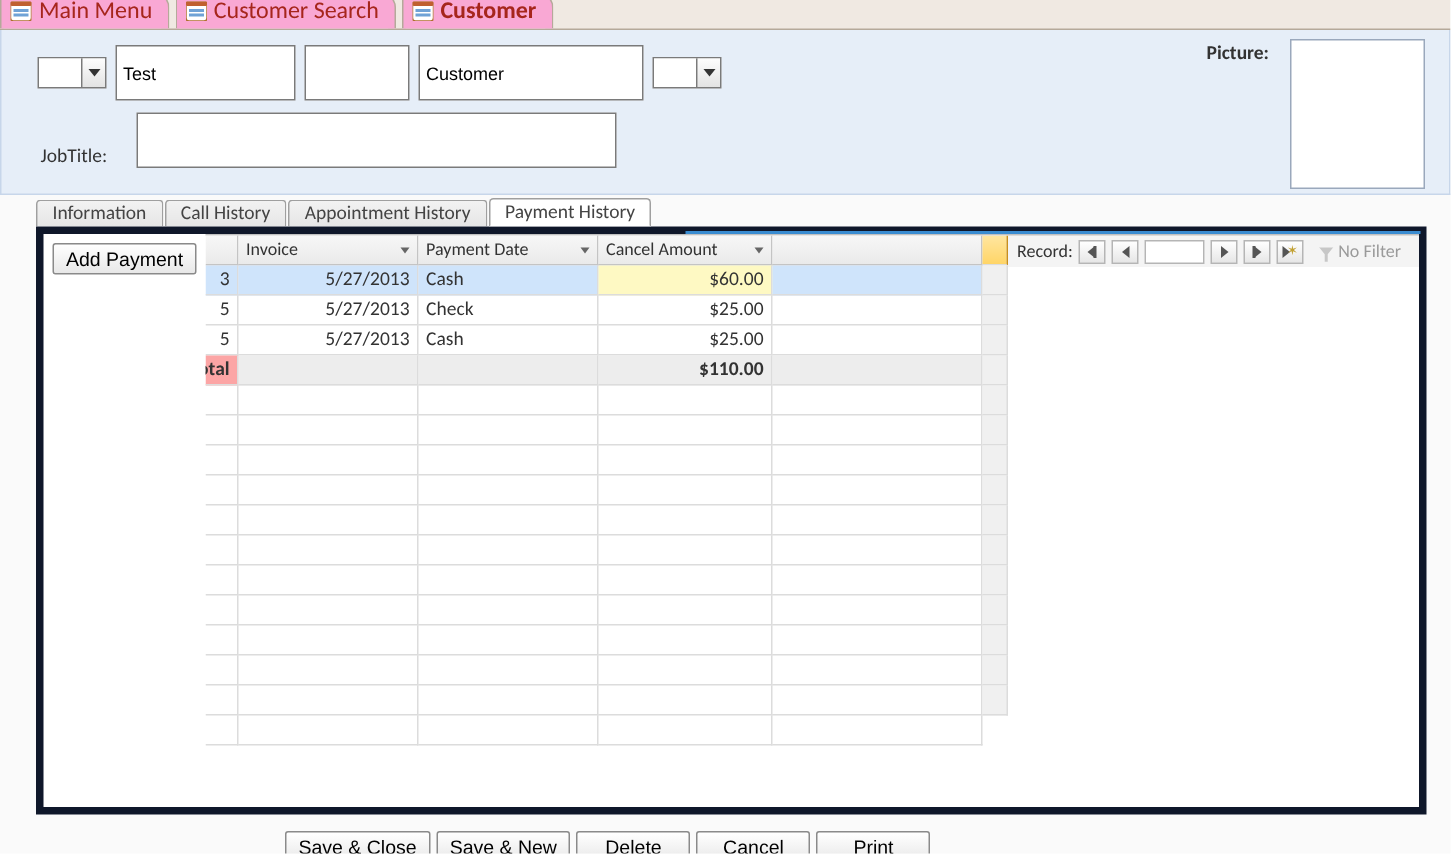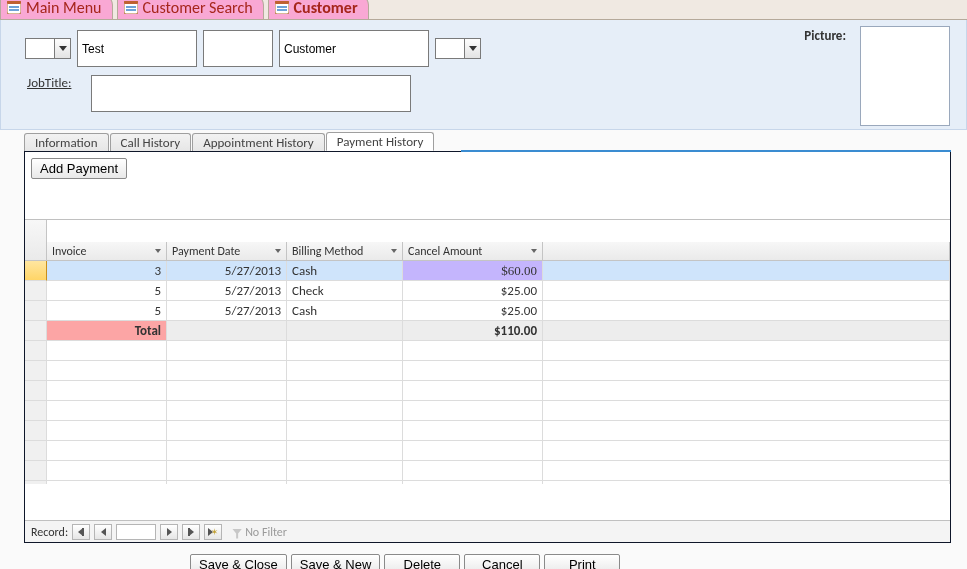--- a/index.html
+++ b/index.html
@@ -16,41 +16,41 @@
   
   .header-area { background:#e6eef8; border:1px solid #c7d6ea; border-top:none; padding:10px 16px 14px 24px; position:relative; height:110px; }
   .row1 { display:flex; align-items:center; gap:6px; }
   .combo-sm { display:flex; align-items:center; border:1px solid #7a7a7a; background:#fff; height:21px; width:46px; }
   .combo-sm .inp { width:28px; border:none; height:19px; padding-left:3px; font-size:12px; }
   .combo-btn { width:16px; height:19px; background:linear-gradient(#fdfdfd,#e3e3e3); border-left:1px solid #7a7a7a; display:flex; align-items:center; justify-content:center; }
   .arrow-down { width:0;height:0;border-left:4px solid transparent;border-right:4px solid transparent;border-top:5px solid #333; }
   .txt { border:1px solid #7a7a7a; background:#fff; height:37px; width:120px; padding:0 4px; font-size:12px; }
   .txt.med { width:70px; }
   .txt.lg { width:150px; }
-  .job-row { display:flex; align-items:flex-start; gap:6px; margin-top:8px; margin-left:2px;text-decoration:underline; }
+  .job-row { display:flex; align-items:flex-end; gap:6px; margin-top:8px; margin-left:2px; }
   .job-row label { font-weight:normal; font-size:13px; margin-right:14px; }
   .job-row .txt { width:320px; }
 
   .pic-label { position:absolute; right:120px; top:8px; font-weight:bold; font-size:13px; }
   .pic-box { position:absolute; right:16px; top:6px; width:90px; height:100px; background:#fff; border:1px solid #9aa8bc; }
 
   
   .subtabs-line { display:flex; align-items:flex-end; height:24px; margin:0 16px 0 24px; position:relative; top:-3px; }
   .subtab { padding:1px 10px; border:1px solid #9f9f9f; border-bottom:none; margin-right:1px; background:linear-gradient(#f2f2f2,#e6e6e6); font-size:13px; cursor:pointer; border-radius:3px 3px 0 0; color:#444; }
   .subtab.active { background:#fff; font-weight:normal; border-bottom:1px solid #fff; position:relative; z-index:2; }
-  .subpanel { margin:0 16px 0 24px; border:1px solid #0f172a; background:#fff; height:392px; display:flex; flex-direction:column; position:relative; top:-3px;gap:36px; }
+  .subpanel { margin:0 16px 0 24px; border:5px solid #0f172a; background:#fff; height:392px; display:flex; position:relative; top:-3px; }
   .subpanel-underline { border-top:2px solid #3a8cd1; position:absolute; top:-2px; right:-1px; width:490px; }
 
   .add-btn-row { padding:6px 6px 4px 6px; }
   .access-btn { background:linear-gradient(#fff,#e8e8e8); border:1px solid #8a8a8a; padding:2px 8px; font-size:13px; cursor:pointer; border-radius:2px; }
 
   
   .grid-wrap { flex:1; overflow:hidden; border-top:1px solid #c0c0c0; }
   .grid { display:grid; grid-template-columns: 22px 120px 120px 116px 140px 1fr; }
-  .grid .hcell { background:linear-gradient(#f7f7f7,#eaeaea); border:1px solid #c4c4c4; border-top:none; border-left:none; font-size:12px; padding:2px 5px; display:flex; align-items:center; justify-content:space-between;margin-top:22px; }
+  .grid .hcell { background:linear-gradient(#f7f7f7,#eaeaea); border:1px solid #c4c4c4; border-top:none; border-left:none; font-size:12px; padding:2px 5px; display:flex; align-items:center; justify-content:space-between; }
   .grid .corner { background:linear-gradient(#f7f7f7,#eaeaea); border:1px solid #c4c4c4; border-top:none; border-left:none; }
   .sel-invoice { background:linear-gradient(#ffe6a0,#ffd567); }
   .darrow { width:0;height:0;border-left:3px solid transparent;border-right:3px solid transparent;border-top:4px solid #666; margin-left:4px; }
   .dcell { border:1px solid #dcdcdc; border-top:none; border-left:none; font-size:13px; padding:1px 5px; min-height:20px; display:flex; align-items:center; }
   .rowsel { background:#f0f0f0; }
   .rowsel.ysel { background:linear-gradient(#ffe6a0,#ffd567); border-right:1px solid #c98f1c; }
   .r-right { justify-content:flex-end; }
 
   
   .recnav { display:flex; align-items:center; gap:4px; height:22px; border-top:1px solid #c0c0c0; background:#f4f4f4; padding:0 6px; font-size:12px; }
@@ -151,33 +151,29 @@
       <div class="corner"></div>
       <div class="hcell sel-invoice">
           <span>Invoice</span>
           <span class="darrow"></span>
         </div>
       <div class="hcell">
           <span>Payment Date</span>
           <span class="darrow"></span>
         </div>
       <div class="hcell">
-          <span>Billing Method</span>
-          <span class="darrow"></span>
-        </div>
-      <div class="hcell">
           <span>Cancel Amount</span>
           <span class="darrow"></span>
         </div>
       <div class="hcell"></div>
     <div class="dcell rowsel ysel"></div>
         <div class="dcell r-right selrow" style="background: rgb(207, 228, 251);">3</div>
         <div class="dcell r-right" style="background: rgb(207, 228, 251);">5/27/2013</div>
         <div class="dcell " style="background: rgb(207, 228, 251);">Cash</div>
-        <div class="dcell r-right" style="background: #c4b5fd; font-family: Liberation Serif, serif;">$60.00</div>
+        <div class="dcell r-right" style="background: #fef9c3;">$60.00</div>
         <div class="dcell " style="background: rgb(207, 228, 251);"></div>
         <div class="dcell rowsel"></div>
         <div class="dcell r-right">5</div>
         <div class="dcell r-right">5/27/2013</div>
         <div class="dcell ">Check</div>
         <div class="dcell r-right">$25.00</div>
         <div class="dcell "></div>
         <div class="dcell rowsel"></div>
         <div class="dcell r-right">5</div>
         <div class="dcell r-right">5/27/2013</div>

